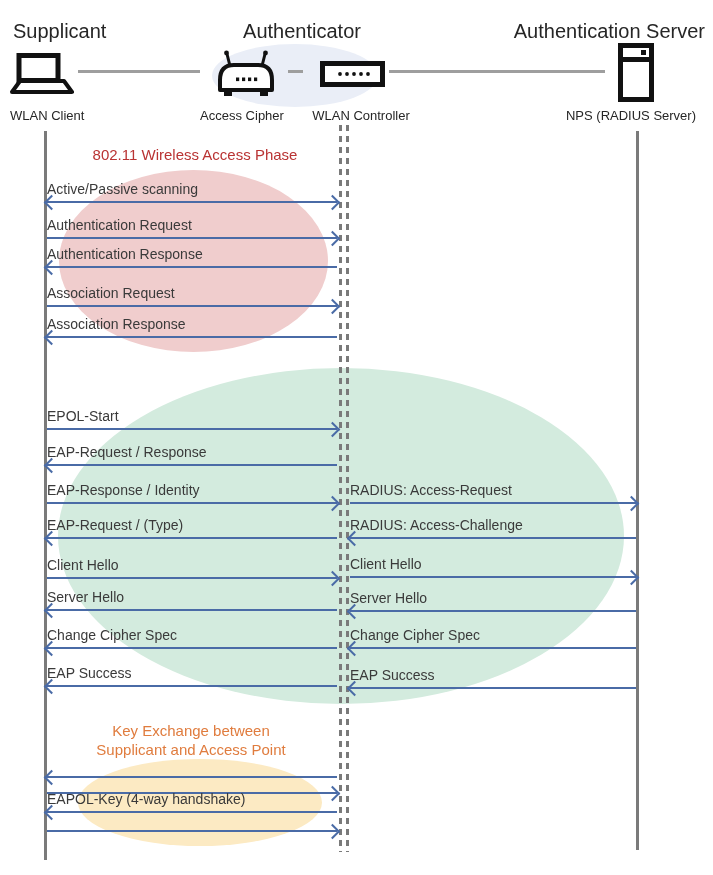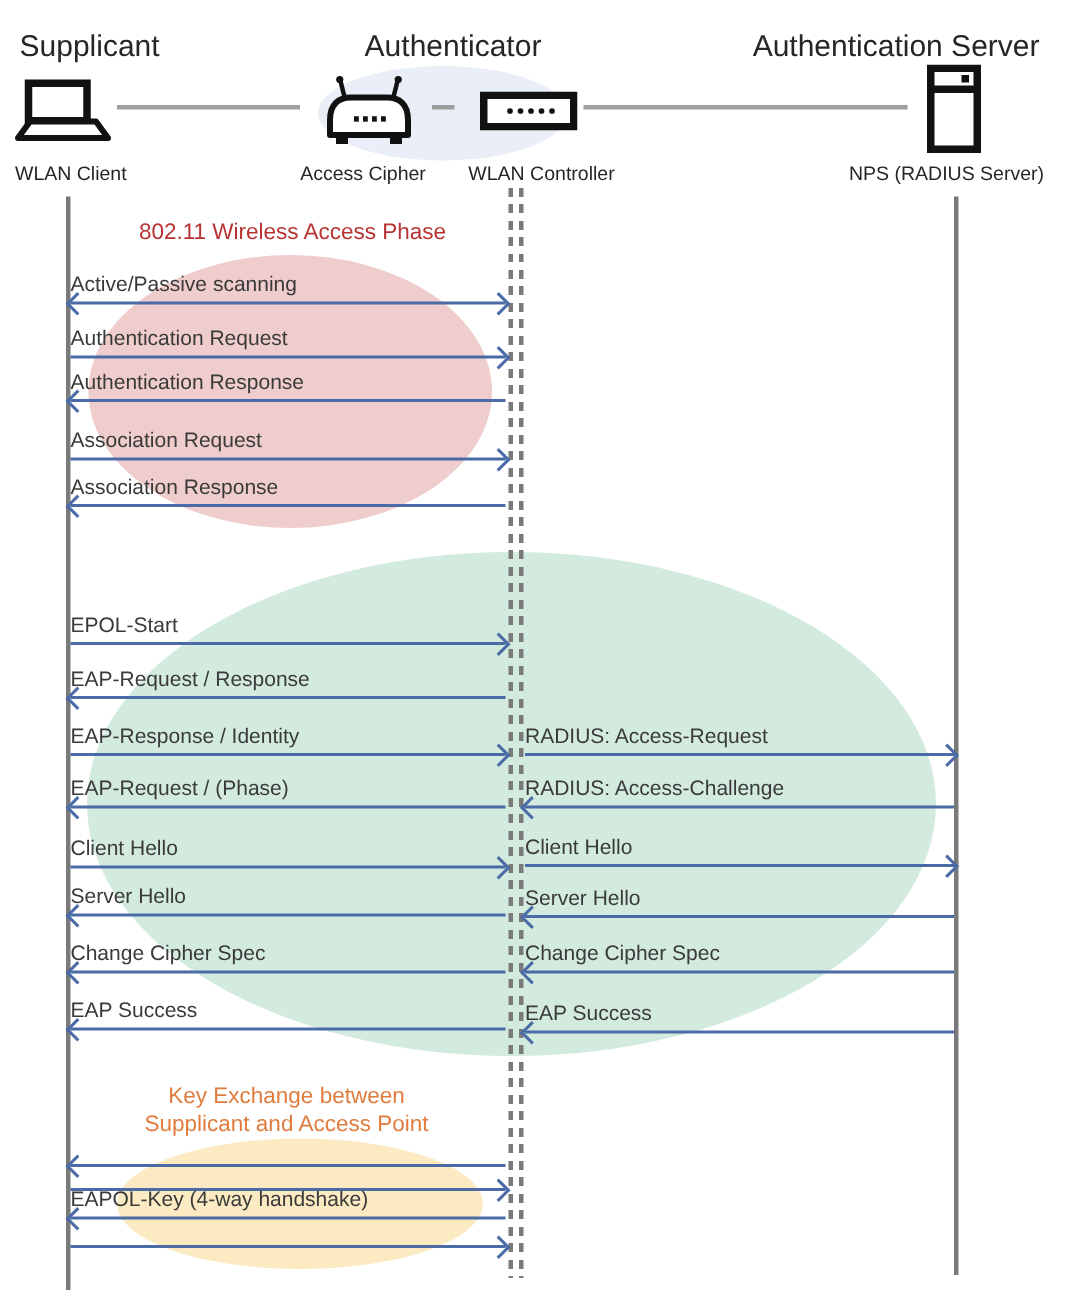--- a/index.html
+++ b/index.html
@@ -46,21 +46,21 @@
   <div class="ellipse" style="left:59px;top:170px;width:269px;height:182px;background:var(--phase_80211_fill,#f0cdcd);"></div>
   <div class="ellipse" style="left:58px;top:368px;width:566px;height:336px;background:var(--phase_8021x_fill,#d3ebde);"></div>
   <div class="ellipse" style="left:78px;top:759px;width:244px;height:87px;background:var(--keyx_fill,#fceac3);"></div>
 
   <div class="link-seg" style="left:78px;width:122px;"></div>
   <div class="link-seg" style="left:288px;width:15px;"></div>
   <div class="link-seg" style="left:389px;width:216px;"></div>
 
   <div class="role-label" style="left:13px;">Supplicant</div>
   <div class="role-label centered" style="left:302px;">Authenticator</div>
-  <div class="role-label" style="right:20px;">Authentication Server</div>
+  <div class="role-label" style="right:8px;">Authentication Server</div>
 
   <div class="icon" style="left:10px;top:52px;">
     <svg width="64" height="44" viewBox="0 0 64 44">
       <rect x="9" y="3.5" width="39" height="25" fill="#fff" stroke="#111" stroke-width="5"></rect>
       <path d="M2 40 L10 29 H54 L62 40 Z" fill="#fff" stroke="#111" stroke-width="4" stroke-linejoin="round"></path>
     </svg>
   </div>
   <div class="icon" style="left:215px;top:49px;">
     <svg width="62" height="49" viewBox="0 0 62 49">
       <path d="M15 17 L12 5" stroke="#111" stroke-width="3" stroke-linecap="round"></path>
@@ -151,21 +151,21 @@
         <div class="msg-label">EAP-Response / Identity</div>
       </div>
       <div class="msg" style="left: 350px; top: 502px; width: 286px;">
         <div class="msg-line"></div>
         <span class="chev chev-r"></span>
         <div class="msg-label">RADIUS: Access-Request</div>
       </div>
       <div class="msg" style="left: 47px; top: 537px; width: 290px;">
         <div class="msg-line"></div>
         <span class="chev chev-l"></span>
-        <div class="msg-label">EAP-Request / (Phase)</div>
+        <div class="msg-label">EAP-Request / (Type)</div>
       </div>
       <div class="msg" style="left: 350px; top: 537px; width: 286px;">
         <div class="msg-line"></div>
         <span class="chev chev-l"></span>
         <div class="msg-label">RADIUS: Access-Challenge</div>
       </div>
       <div class="msg" style="left: 47px; top: 577px; width: 290px;">
         <div class="msg-line"></div>
         <span class="chev chev-r"></span>
         <div class="msg-label">Client Hello</div>

